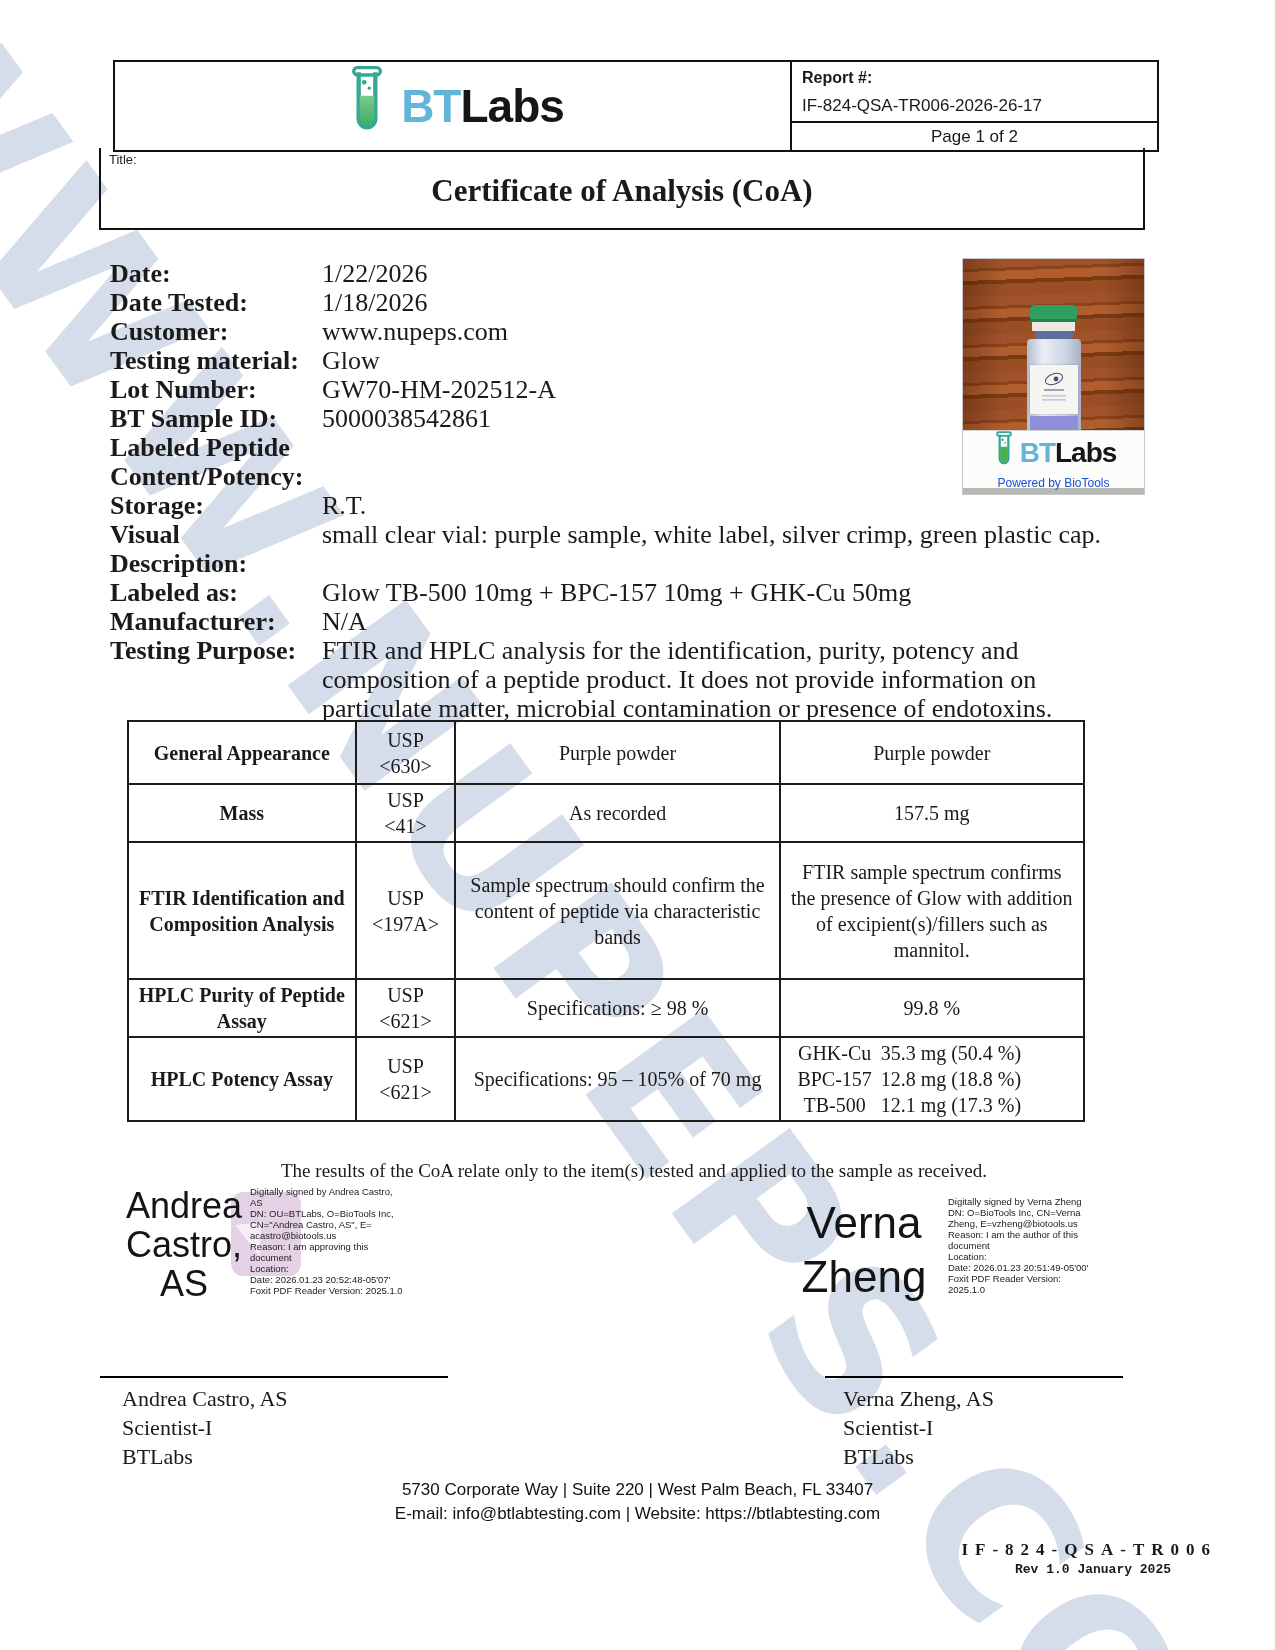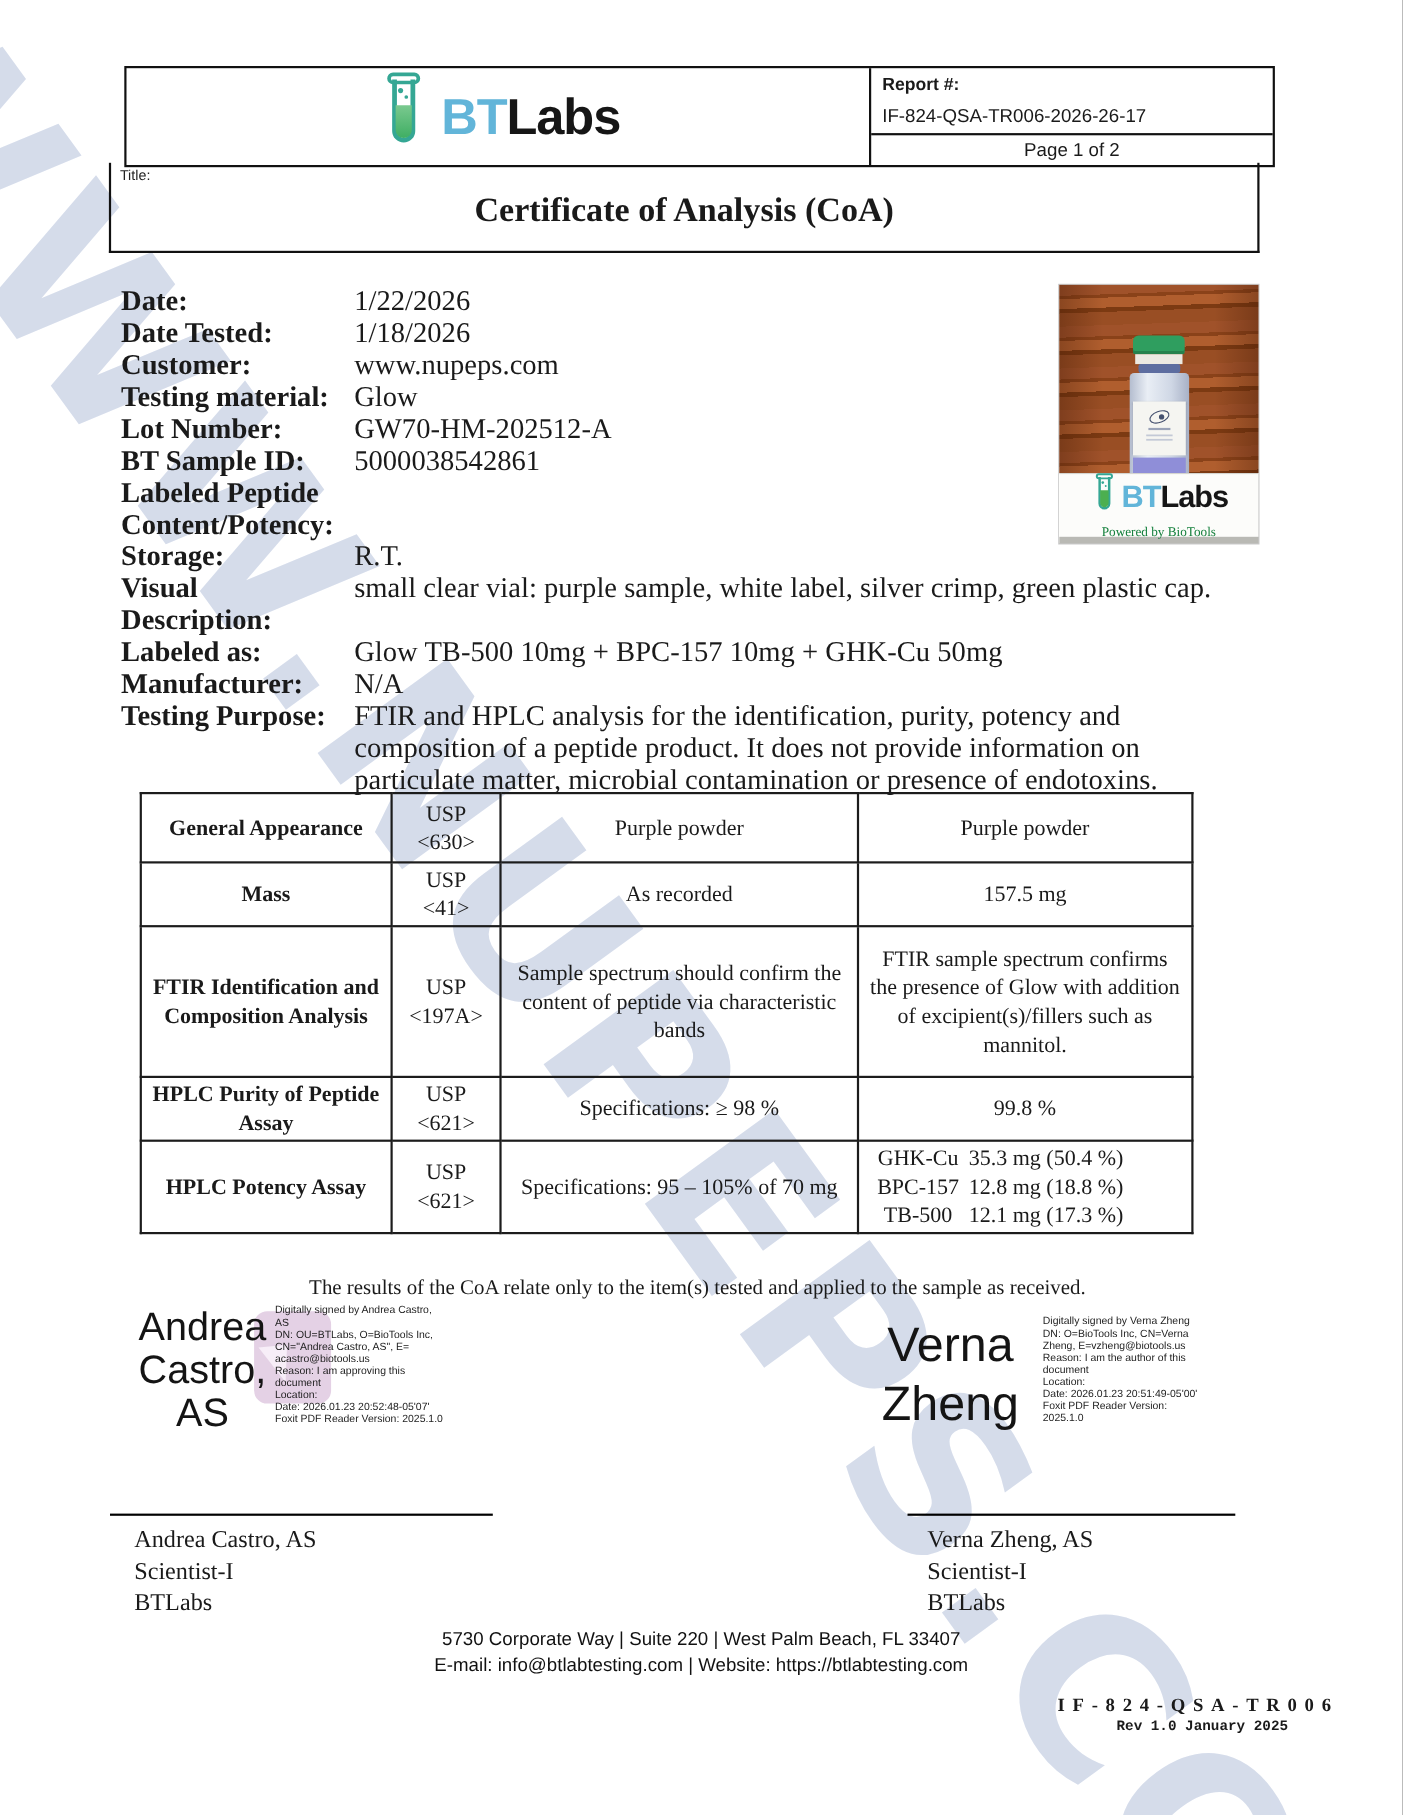--- a/index.html
+++ b/index.html
@@ -46,21 +46,21 @@
   .vial-cap{width:47px;height:17px;margin:0 auto;background:#2f9e5f;border-radius:5px 5px 2px 2px;box-shadow:inset 0 -3px 0 rgba(0,0,0,.18);}
   .vial-crimp{width:43px;height:9px;margin:0 auto;background:#ece9e2;}
   .vial-ring{width:38px;height:8px;margin:0 auto;background:#5d6da0;border-radius:2px;}
   .vial-body{position:relative;width:54px;height:91px;margin:0 auto;border-radius:4px 4px 0 0;
     background:linear-gradient(90deg,#b4bdcf,#e9eef5 30%,#cfd7e5 70%,#a8b1c6);}
   .vial-label{position:absolute;left:3px;right:3px;top:26px;height:49px;background:#f5f5f1;box-shadow:0 0 2px rgba(0,0,0,.25);}
   .vial-fill{position:absolute;left:3px;right:3px;bottom:0;height:14px;background:#8f8ed8;}
   .photo-band{height:57px;background:#fcfcfa;border-top:1px solid #d5d5d0;display:flex;flex-direction:column;align-items:center;justify-content:center;}
   .band-logo{display:flex;align-items:center;gap:3px;}
   .band-logo .logo-text{font-size:28px;}
-  .band-powered{font-family:Liberation Serif, serif;font-size:12px;color:#15803d;margin-top:0px;}
+  .band-powered{font-family:Liberation Sans, sans-serif;font-size:12px;color:#1d4ed8;margin-top:0px;}
   .photo-base{height:6px;background:#b9b9b4;}
   
   table.results{position:absolute;left:127px;top:720px;width:958px;border-collapse:collapse;font-size:20px;background:transparent;}
   table.results th,table.results td{border:2px solid #1c1c1c;text-align:center;vertical-align:middle;padding:2px 8px;line-height:1.3;}
   table.results th{font-size:21px;}
   .test-cell{font-weight:bold;}
   .method-cell{white-space:pre-line;}
   .potency-result{padding-left:14px;text-align:left;}
   .potency-line{display:flex;}
   .potency-name{flex:0 0 92px;}

